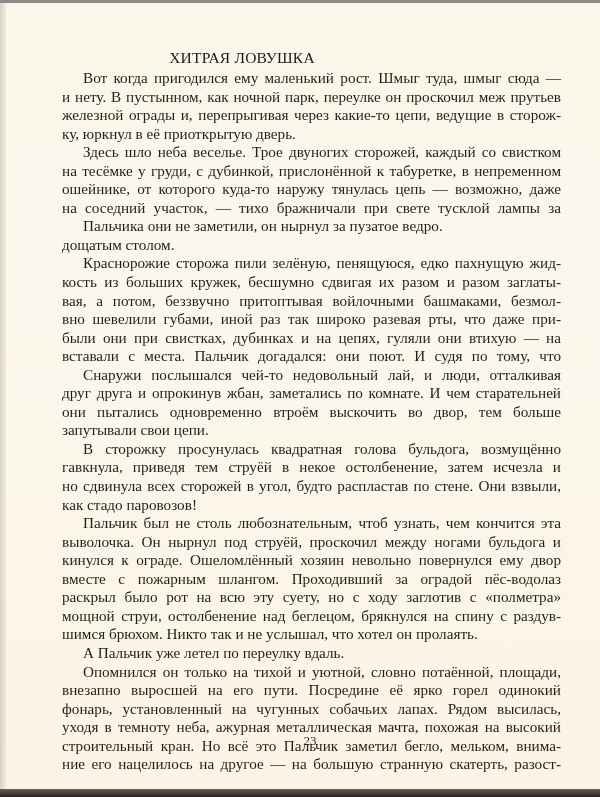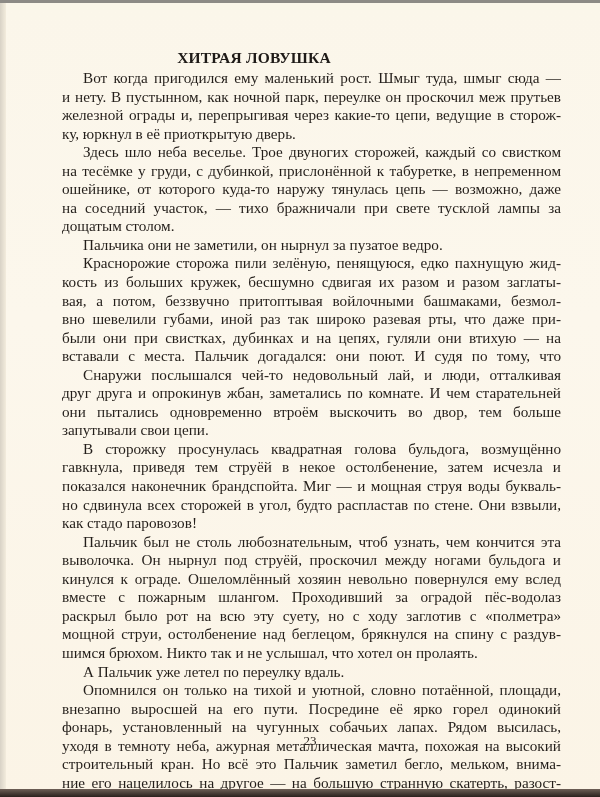--- a/index.html
+++ b/index.html
@@ -26,25 +26,25 @@
   }
   .bottom-edge {
     position: absolute;
     left: 0; bottom: 0;
     width: 600px; height: 8px;
     background: linear-gradient(180deg, #6d5f56 0%, #2a211d 100%);
   }
   .title {
     position: absolute;
     top: 46px;
-    left: 12px;
+    left: 0;
     width: 484px;
     text-align: center;
     font-family: "Liberation Serif", serif;
-    font-weight: bold;
+    font-weight: normal;
     font-size: 15.5px;
     letter-spacing: 0.2px;
     color: #1e1a17;
   }
   .body {
     position: absolute;
     top: 66px;
     left: 62px;
     width: 499px;
     font-family: "Liberation Serif", serif;
@@ -88,40 +88,39 @@
 
   <div class="body" id="body">
       <span class="line first">Вот когда пригодился ему маленький рост. Шмыг туда, шмыг сюда —</span>
       <span class="line">и нету. В пустынном, как ночной парк, переулке он проскочил меж прутьев</span>
       <span class="line">железной ограды и, перепрыгивая через какие-то цепи, ведущие в сторож-</span>
       <span class="line last">ку, юркнул в её приоткрытую дверь.</span>
       <span class="line first">Здесь шло неба веселье. Трое двуногих сторожей, каждый со свистком</span>
       <span class="line">на тесёмке у груди, с дубинкой, прислонённой к табуретке, в непременном</span>
       <span class="line">ошейнике, от которого куда-то наружу тянулась цепь — возможно, даже</span>
       <span class="line">на соседний участок, — тихо бражничали при свете тусклой лампы за</span>
+      <span class="line first last">Пальчика они не заметили, он нырнул за пузатое ведро.</span>
       <span class="line last">дощатым столом.</span>
-      <span class="line first last">Пальчика они не заметили, он нырнул за пузатое ведро.</span>
       <span class="line first">Краснорожие сторожа пили зелёную, пенящуюся, едко пахнущую жид-</span>
       <span class="line">кость из больших кружек, бесшумно сдвигая их разом и разом заглаты-</span>
       <span class="line">вая, а потом, беззвучно притоптывая войлочными башмаками, безмол-</span>
       <span class="line">вно шевелили губами, иной раз так широко разевая рты, что даже при-</span>
       <span class="line">были они при свистках, дубинках и на цепях, гуляли они втихую — на</span>
       <span class="line">вставали с места. Пальчик догадался: они поют. И судя по тому, что</span>
       <span class="line first">Снаружи послышался чей-то недовольный лай, и люди, отталкивая</span>
       <span class="line">друг друга и опрокинув жбан, заметались по комнате. И чем старательней</span>
       <span class="line">они пытались одновременно втроём выскочить во двор, тем больше</span>
       <span class="line last">запутывали свои цепи.</span>
       <span class="line first">В сторожку просунулась квадратная голова бульдога, возмущённо</span>
       <span class="line">гавкнула, приведя тем струёй в некое остолбенение, затем исчезла и</span>
-      <span class="line">показался наконечник брандспойта. Миг — и мощная струя воды букваль-</span>
       <span class="line">но сдвинула всех сторожей в угол, будто распластав по стене. Они взвыли,</span>
       <span class="line last">как стадо паровозов!</span>
       <span class="line first">Пальчик был не столь любознательным, чтоб узнать, чем кончится эта</span>
       <span class="line">выволочка. Он нырнул под струёй, проскочил между ногами бульдога и</span>
-      <span class="line">кинулся к ограде. Ошеломлённый хозяин невольно повернулся ему вслед</span>
+      <span class="line">кинулся к ограде. Ошеломлённый хозяин невольно повернулся ему двор</span>
       <span class="line">вместе с пожарным шлангом. Проходивший за оградой пёс-водолаз</span>
       <span class="line">раскрыл было рот на всю эту суету, но с ходу заглотив с «полметра»</span>
       <span class="line">мощной струи, остолбенение над беглецом, брякнулся на спину с раздув-</span>
       <span class="line last">шимся брюхом. Никто так и не услышал, что хотел он пролаять.</span>
       <span class="line first last">А Пальчик уже летел по переулку вдаль.</span>
       <span class="line first">Опомнился он только на тихой и уютной, словно потаённой, площади,</span>
       <span class="line">внезапно выросшей на его пути. Посредине её ярко горел одинокий</span>
       <span class="line">фонарь, установленный на чугунных собачьих лапах. Рядом высилась,</span>
       <span class="line">уходя в темноту неба, ажурная металлическая мачта, похожая на высокий</span>
       <span class="line">строительный кран. Но всё это Пальчик заметил бегло, мельком, внима-</span>

